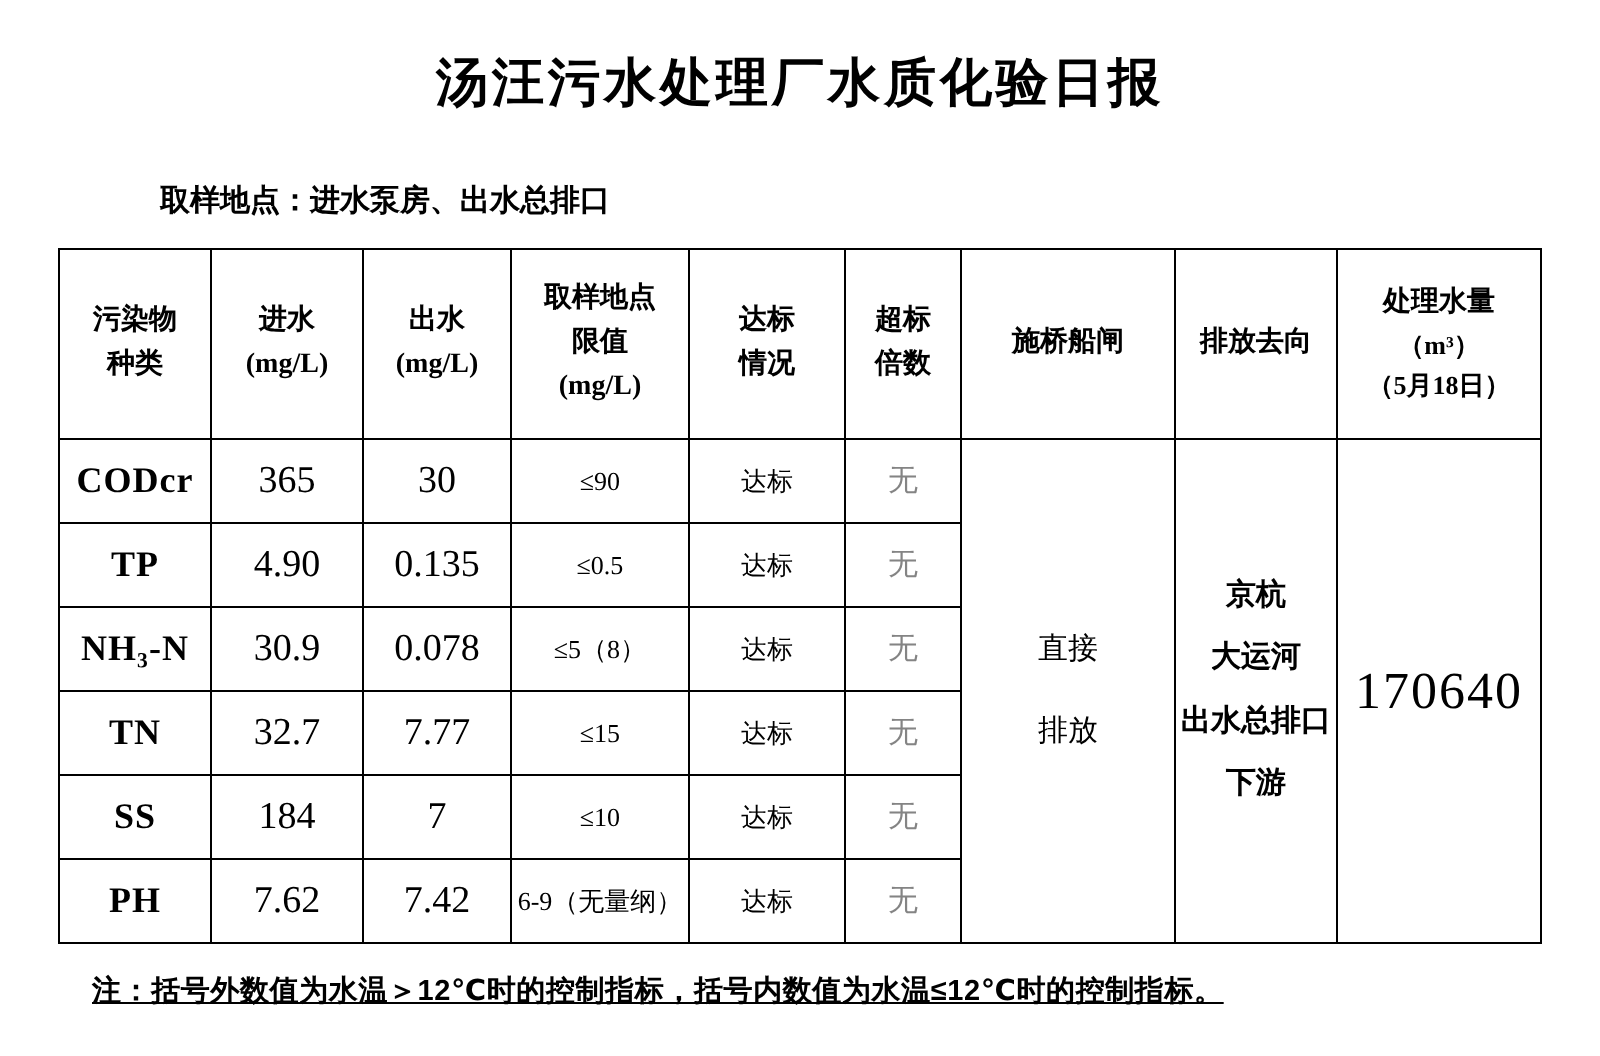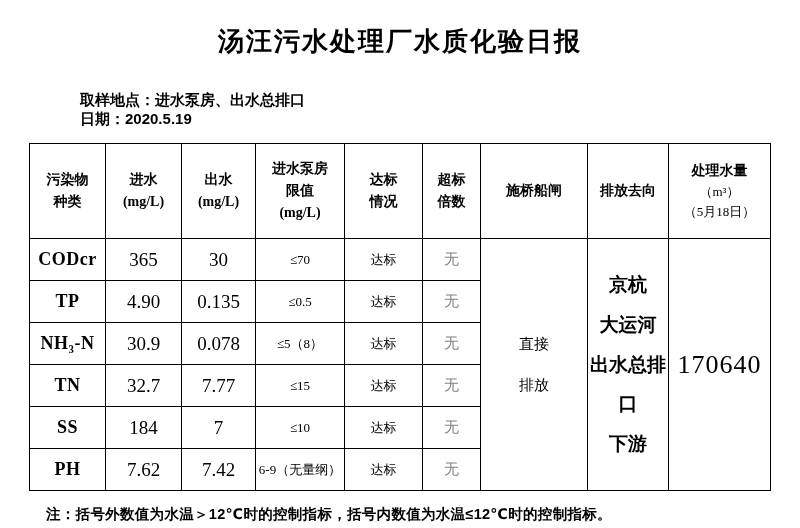--- a/index.html
+++ b/index.html
@@ -42,49 +42,49 @@
     overflow: hidden;
   }
   tr.header-row { height: 95px; }
   tr.data-row { height: 42px; }
   th.hdr {
     font-size: 14px;
     font-weight: bold;
     line-height: 1.55;
   }
   th.hdr .hline { display: block; }
-  th.hdr .hsub { font-size: 13px; font-weight: normal; }
+  th.hdr .hsub { font-size: 13px; font-weight: bold; }
   td.pollutant { font-size: 18px; font-weight: bold; letter-spacing: 0.5px; }
   td.num { font-size: 19px; }
   td.limit { font-size: 13px; }
   td.status { font-size: 13px; }
   td.exceed { font-size: 15px; color: #848484; }
   td.mode { font-size: 15px; font-weight: normal; }
   td.mode .mline { display: block; line-height: 2.7; }
-  td.dest { font-size: 19px; font-weight: bold; }
+  td.dest { font-size: 15px; font-weight: bold; }
   td.dest .dline { display: block; line-height: 2.1; }
   td.volume { font-size: 26px; letter-spacing: 1px; }
   .note {
     margin: 14px 0 0 46px;
     font-size: 14.5px;
     font-weight: bold;
     font-family: "Liberation Sans", "DejaVu Sans", sans-serif;
     letter-spacing: 0.3px;
+    text-decoration: underline;
   }
 </style>
 </head>
 <body>
 
 <div>
 
   <div class="title">汤汪污水处理厂水质化验日报</div>
 
   <div class="info-row">
     <span>取样地点：进水泵房、出水总排口</span>
-    <span>日期：2020.5.19</span>
   </div>
 
   <table class="report">
     <colgroup>
       <col style="width:76px">
         <col style="width:76px">
         <col style="width:74px">
       <col style="width:89px">
         <col style="width:78px">
         <col style="width:58px">
@@ -100,21 +100,21 @@
         </th>
         <th class="hdr">
           <span class="hline">进水</span>
           <span class="hline">(mg/L)</span>
         </th>
         <th class="hdr">
           <span class="hline">出水</span>
           <span class="hline">(mg/L)</span>
         </th>
         <th class="hdr">
-          <span class="hline">进水泵房</span>
+          <span class="hline">取样地点</span>
           <span class="hline">限值</span>
           <span class="hline">(mg/L)</span>
         </th>
         <th class="hdr">
           <span class="hline">达标</span>
           <span class="hline">情况</span>
         </th>
         <th class="hdr">
           <span class="hline">超标</span>
           <span class="hline">倍数</span>
@@ -129,21 +129,21 @@
           <span class="hline">处理水量</span>
           <span class="hline hsub">（m³）</span>
           <span class="hline hsub">（5月18日）</span>
         </th>
       </tr>
 
       <tr class="data-row">
         <td class="pollutant">CODcr</td>
         <td class="num">365</td>
         <td class="num">30</td>
-        <td class="limit">≤70</td>
+        <td class="limit">≤90</td>
         <td class="status">达标</td>
         <td class="exceed">无</td>
         <td class="mode" rowspan="6">
           <span class="mline">直接</span>
           <span class="mline">排放</span>
         </td>
         <td class="dest" rowspan="6">
           <span class="dline">京杭</span>
           <span class="dline">大运河</span>
           <span class="dline">出水总排口</span>

